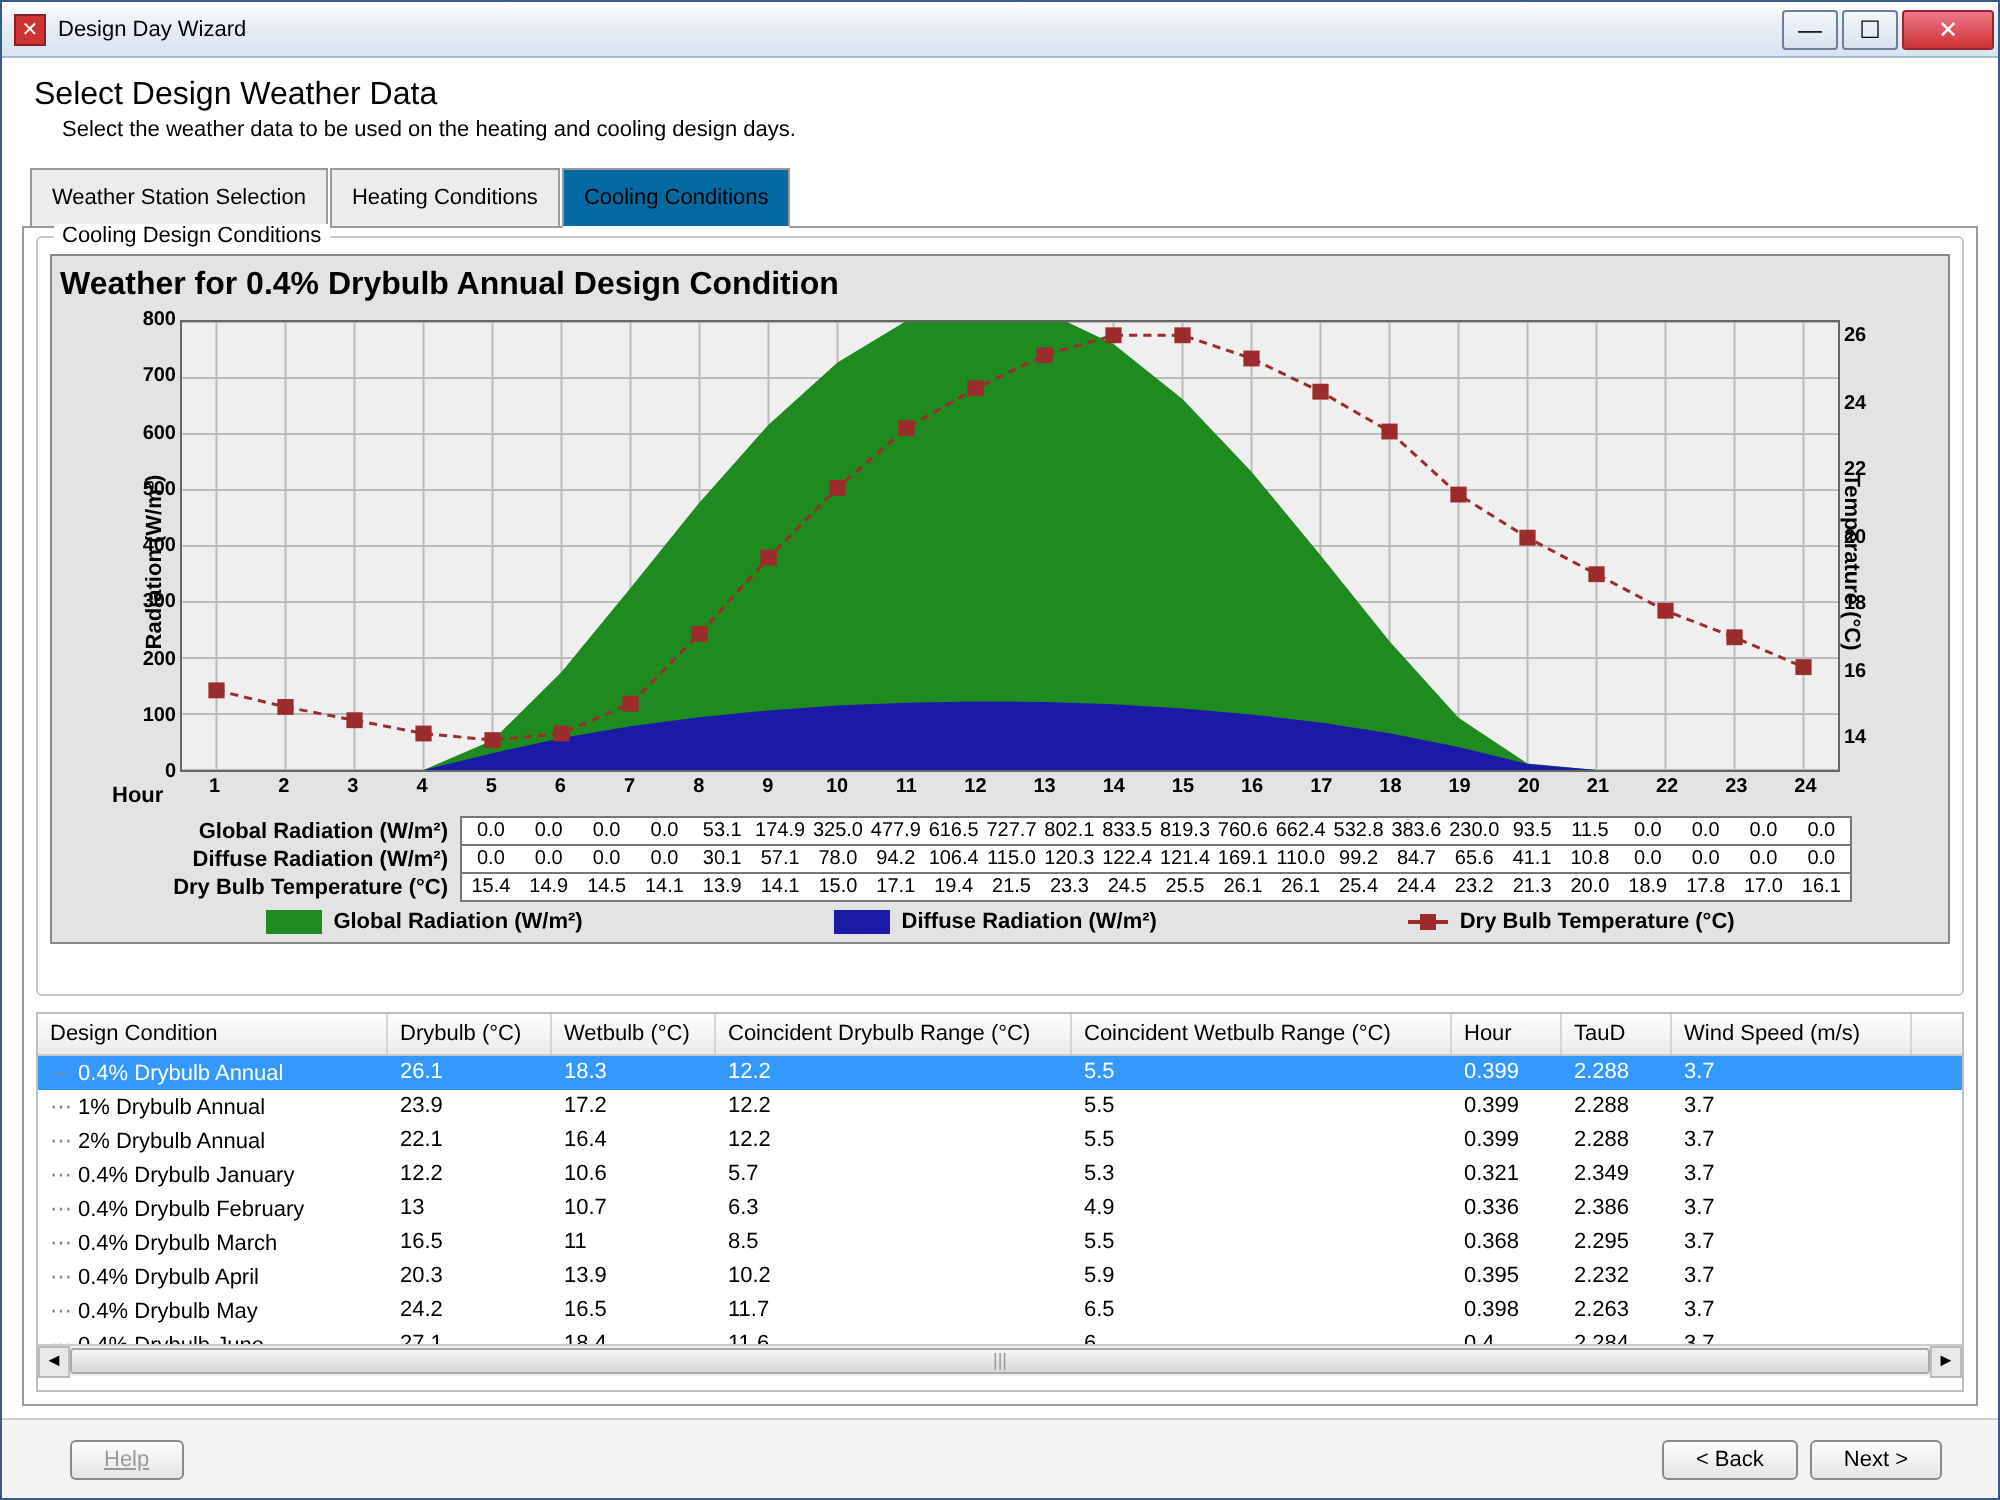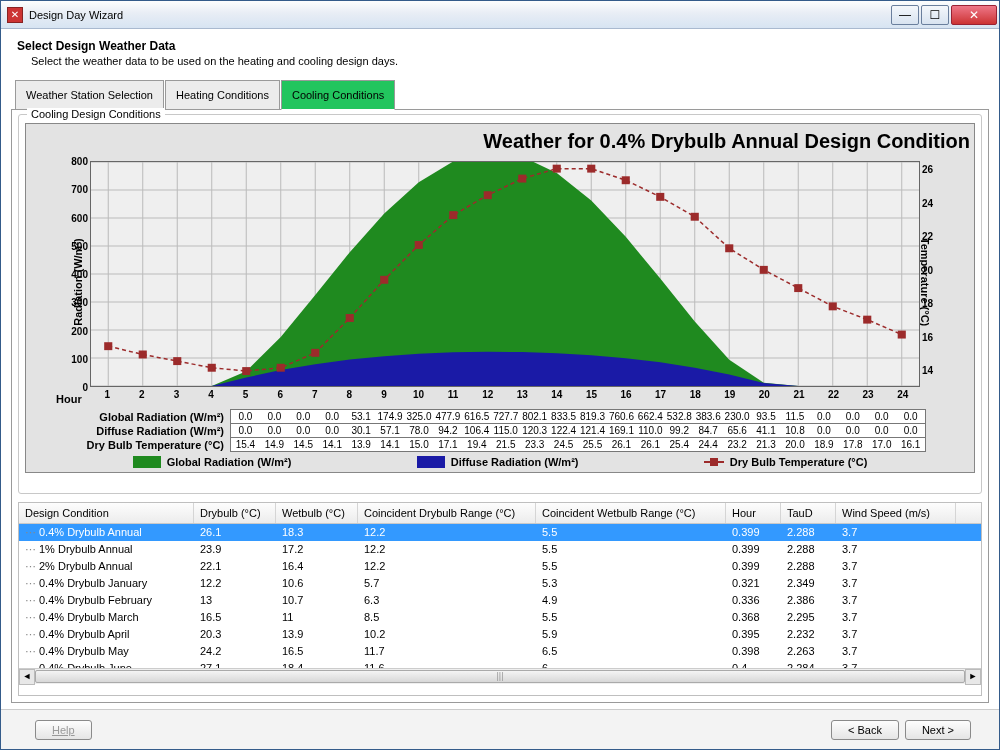--- a/index.html
+++ b/index.html
@@ -5,31 +5,31 @@
 *{box-sizing:border-box;margin:0;padding:0;font-family:"Segoe UI",Tahoma,sans-serif;font-size:11px}
 body{background:#d8e4f0;width:1000px;height:750px;overflow:hidden}
 .window{width:1000px;height:750px;border:1px solid #345b8a;background:#fff;display:flex;flex-direction:column}
 .titlebar{height:28px;background:linear-gradient(#fdfefe,#e8edf5 45%,#d7e4f2);display:flex;align-items:center;padding:0 0 0 6px;border-bottom:1px solid #a9b9cf}
 .titlebar .ticon{width:16px;height:16px;background:#c33;border:1px solid #822;margin-right:6px;display:flex;align-items:center;justify-content:center;color:#fff;font-size:10px}
 .titlebar .title{flex:1;color:#000}
 .wbtns{display:flex;height:20px;margin-right:2px}
 .wbtn{width:28px;height:20px;border:1px solid #6a7f9d;background:linear-gradient(#f4f7fb,#d8e3f0);margin-left:2px;display:flex;align-items:center;justify-content:center;border-radius:2px;font-size:12px;font-family:Arial}
 .wbtn.close{width:46px;background:linear-gradient(#e78,#c33);color:#fff;border-color:#923}
 .header{padding:10px 16px 8px}
-.header h1{font-size:12px;font-weight:bold;margin-bottom:2px}
+.header h1{font-size:16px;font-weight:normal;margin-bottom:2px}
 .header p{font-size:11px;margin-left:14px}
 .content{flex:1;padding:4px 10px 6px;display:flex;flex-direction:column}
 .tabs{display:flex;margin-left:4px}
 .tab{padding:8px 10px;border:1px solid #9a9a9a;border-bottom:none;background:#ececec;margin-right:1px;position:relative;top:1px}
-.tab.active{background:#22c55e;z-index:2;border-bottom:1px solid #fff}
+.tab.active{background:#0369a1;z-index:2;border-bottom:1px solid #fff}
 .panel{flex:1;border:1px solid #9a9a9a;background:#fff;position:relative}
 .gbox{position:absolute;left:6px;right:6px;top:4px;border:1px solid #c8c8c8;border-radius:3px;background:#fff;padding:8px 6px 6px}
 .gbox .glabel{position:absolute;top:-7px;left:8px;background:#fff;padding:0 4px;font-size:11px}
 .chartwrap{background:#e3e3e3;border:1px solid #888;padding:4px}
-.charttitle{text-align:right;font-size:20px;font-weight:bold;padding:2px 0 4px}
+.charttitle{text-align:left;font-size:16px;font-weight:bold;padding:2px 0 4px}
 .plot{position:relative;height:250px;background:#e3e3e3}
 .plotinner{position:absolute;left:60px;right:50px;top:4px;bottom:20px;background:#efefef;border:1px solid #666}
 .plotinner .grid line{stroke:#bbb;stroke-width:1}
 .ylabL{position:absolute;left:4px;top:50%;transform:translateY(-50%) rotate(-90deg);transform-origin:center;font-size:11px;font-weight:bold}
 .ylabR{position:absolute;right:0;top:50%;transform:translateY(-50%) rotate(90deg);transform-origin:center;font-size:11px;font-weight:bold}
 .xlab{position:absolute;left:26px;bottom:2px;font-size:11px;font-weight:bold}
 .yticksL{position:absolute;left:32px;top:4px;bottom:20px;width:26px}
 .yticksL span,.yticksR span{position:absolute;right:0;font-size:10px;font-weight:bold;transform:translateY(-50%)}
 .yticksR{position:absolute;right:30px;top:4px;bottom:20px;width:18px}
 .yticksR span{right:auto;left:0}

